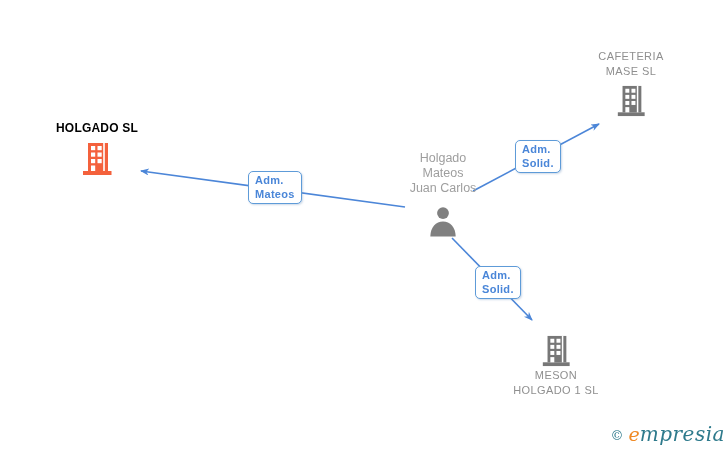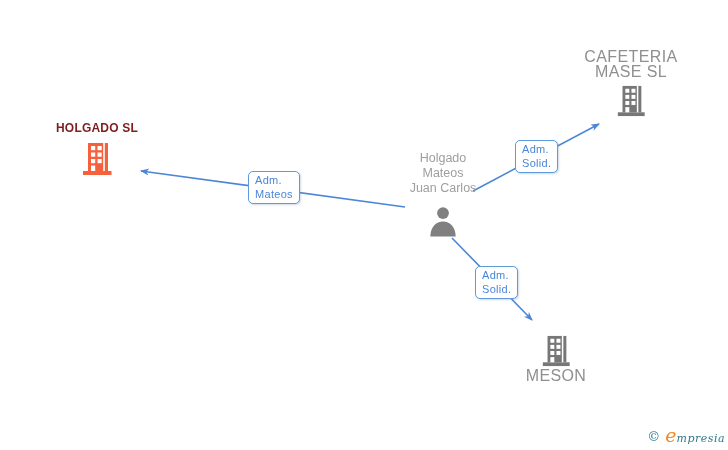--- a/index.html
+++ b/index.html
@@ -8,56 +8,56 @@
     font-family:"Liberation Sans", sans-serif;overflow:hidden;
   }
   .edges{position:absolute;left:0;top:0;z-index:1;}
   .edge-line{stroke:var(--edge-blue,#4C86D8);stroke-width:1.6;fill:none;}
   .arrowhead{fill:var(--edge-blue,#4C86D8);}
   .node{
     position:absolute;display:flex;flex-direction:column;align-items:center;
     z-index:2;cursor:pointer;
   }
   .company-name{
-    font-size:16px;line-height:15px;letter-spacing:0.4px;text-align:center;
+    font-size:11px;line-height:15px;letter-spacing:0.4px;text-align:center;
     color:var(--label-gray,#8F8F8F);
   }
   .company-name.bold{
-    font-weight:bold;font-size:12px;letter-spacing:0.2px;color:#7f1d1d;
+    font-weight:bold;font-size:12px;letter-spacing:0.2px;color:#000000;
   }
   .person-name{
     font-size:12.5px;line-height:15px;text-align:center;
     color:var(--person-name-gray,#9E9E9E);
   }
   .icon{display:block;}
   .building{fill:var(--icon-gray,#777777);}
   .building.orange{fill:var(--company-highlight-orange,#F4613C);}
   .building .win{fill:#ffffff;}
   .person-silhouette{fill:#808080;}
   .mt4{margin-top:4px}.mt5{margin-top:5px}.mt6{}.mt9{margin-top:9px}
   .edge-label{
     position:absolute;z-index:3;background:#ffffff;
     border:1.5px solid var(--box-border,#5E9BD8);border-radius:5px;
     padding:2px 6px;box-shadow:1px 1px 2px rgba(110,145,190,0.35);
     cursor:pointer;
   }
   .el-line{
     font-size:11px;line-height:13.5px;color:var(--box-text,#4A86D8);
-    letter-spacing:0.3px;white-space:nowrap;
+    letter-spacing:0.3px;white-space:nowrap;font-weight:bold;
   }
   .watermark{
     position:absolute;right:3px;bottom:4px;z-index:4;
     font-family:"DejaVu Serif", serif;font-style:italic;white-space:nowrap;
   }
   .wm-copy{
     font-style:normal;color:var(--logo-teal,#2E7A8C);font-size:13px;
     margin-right:5px;vertical-align:1px;
   }
   .wm-e{color:var(--logo-orange,#F08A24);font-size:19px;}
-  .wm-rest{color:var(--logo-teal,#2E7A8C);font-size:11px;letter-spacing:0.5px;}
+  .wm-rest{color:var(--logo-teal,#2E7A8C);font-size:20px;letter-spacing:0.5px;}
 </style>
 </head>
 <body>
 
 <div class="canvas">
 
   <svg class="edges" width="728" height="450" viewBox="0 0 728 450">
     <defs>
       <marker id="arrow" markerUnits="userSpaceOnUse" markerWidth="11" markerHeight="9" refX="8" refY="3.5" orient="auto">
         <path class="arrowhead" d="M0,0 L9,3.5 L0,7 L2.6,3.5 Z"></path>
@@ -118,20 +118,21 @@
       <rect class="win" x="11" y="5" width="4.2" height="4.2"></rect>
       <rect class="win" x="17.5" y="5" width="4.2" height="4.2"></rect>
       <rect class="win" x="11" y="11.5" width="4.2" height="4.2"></rect>
       <rect class="win" x="17.5" y="11.5" width="4.2" height="4.2"></rect>
       <rect class="win" x="11" y="18" width="4.2" height="4.2"></rect>
       <rect class="win" x="17.5" y="18" width="4.2" height="4.2"></rect>
       <rect class="win" x="11" y="24.5" width="4.2" height="5.5"></rect>
       <rect class="win" x="23.2" y="2" width="1.6" height="28"></rect>
     </svg>
     <div class="company-name mt6">MESON</div>
+    <div class="company-name">HOLGADO 1 SL</div>
   </div>
 
   <div class="edge-label" style="left:248px;top:171px">
     <div class="el-line">Adm.</div>
     <div class="el-line">Mateos</div>
   </div>
 
   <div class="edge-label" style="left:515px;top:140px">
     <div class="el-line">Adm.</div>
     <div class="el-line">Solid.</div>

